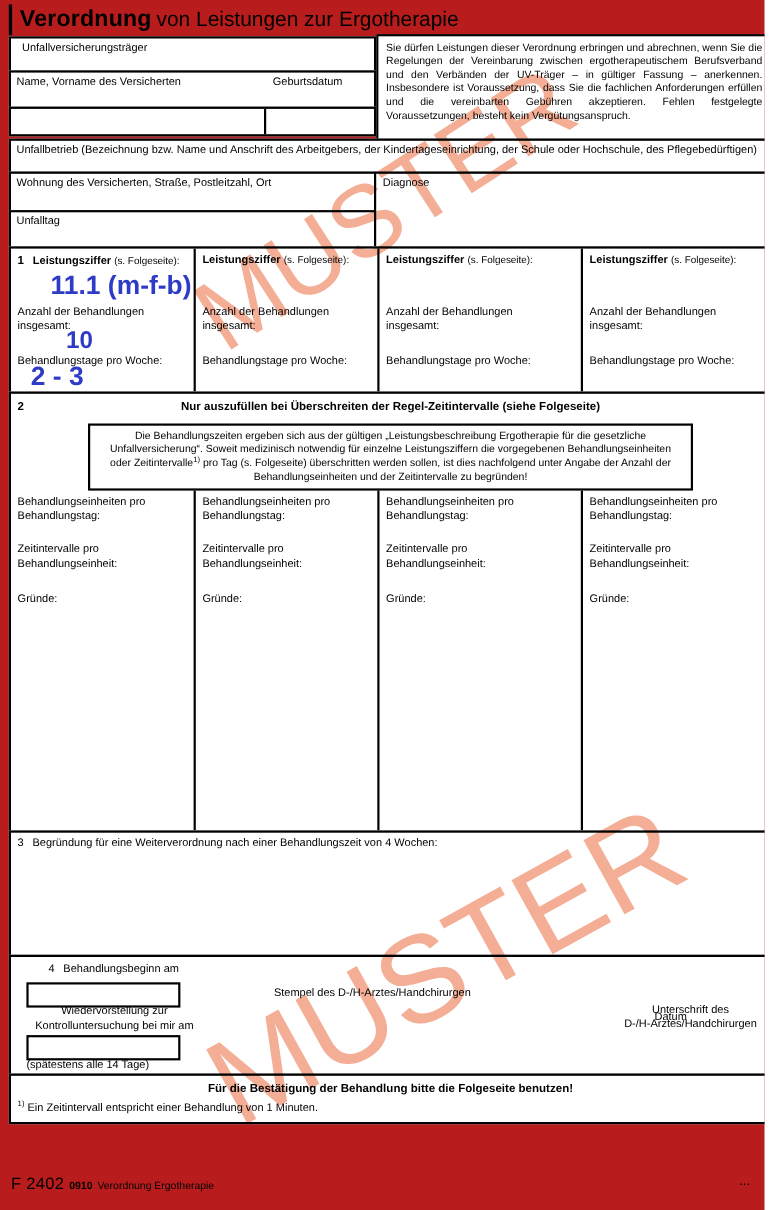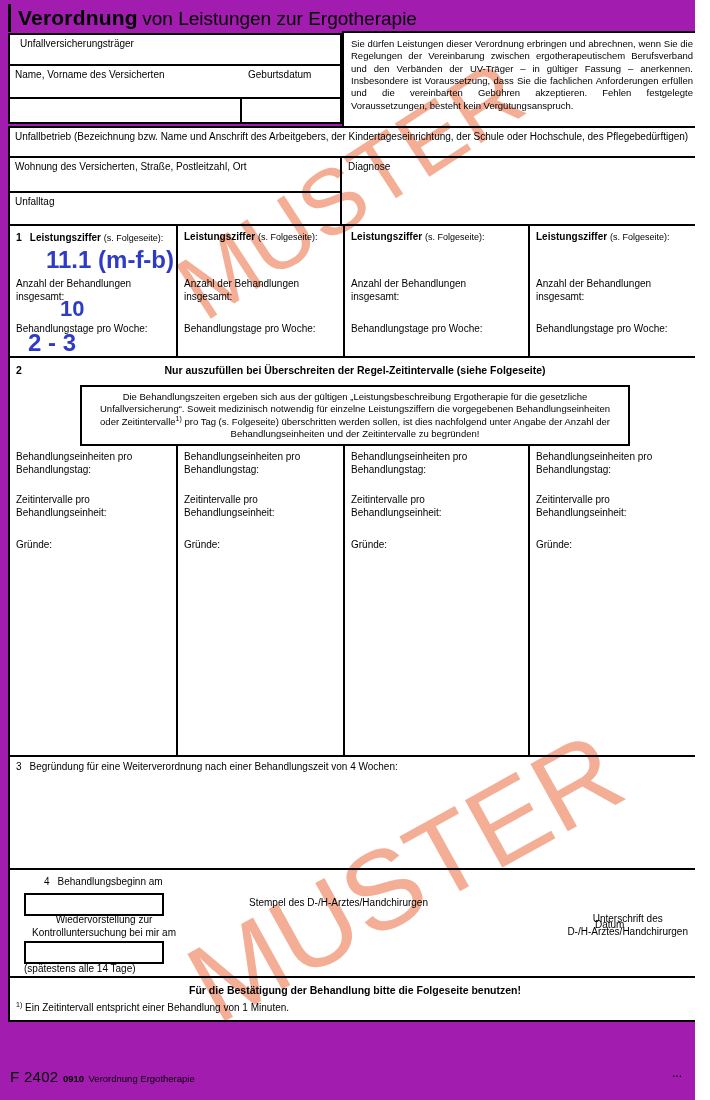--- a/index.html
+++ b/index.html
@@ -1,17 +1,17 @@
 <!DOCTYPE html>
 <html><head>
 <meta charset="utf-8">
 <style>
   html,body{margin:0;padding:0;background:#fff;}
   .page{
-    position:relative;width:695px;height:1100px;background:#a21caf;
+    position:relative;width:695px;height:1100px;background:#b91c1c;
     font-family:"Liberation Sans","DejaVu Sans",sans-serif;color:#000;
     overflow:hidden;
   }
   .abs{position:absolute;}
   .box{position:absolute;border:2px solid #000;background:#fff;box-sizing:border-box;}
   .lbl{font-size:10px;line-height:1.25;}
   .titlebar{position:absolute;left:8px;top:4px;width:420px;border-left:3px solid #000;
     padding:2px 0 2px 7px;white-space:nowrap;}
   .title-main{font-size:21px;font-weight:bold;letter-spacing:.2px;}
   .title-rest{font-size:19px;}

